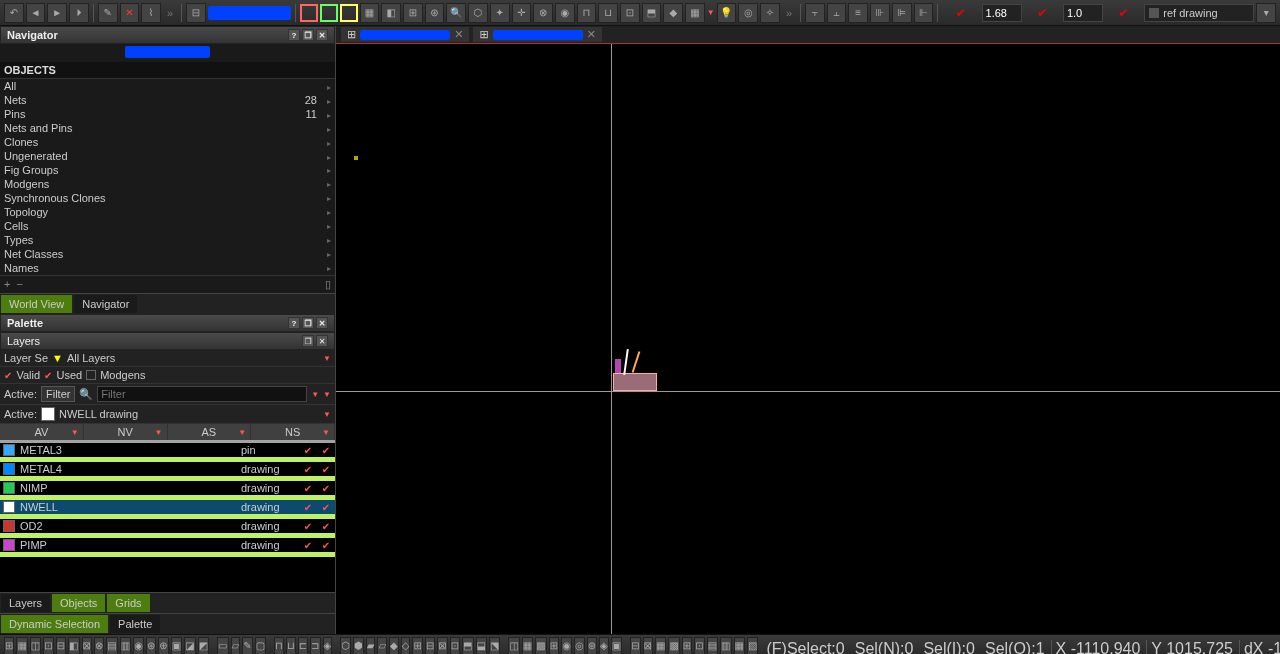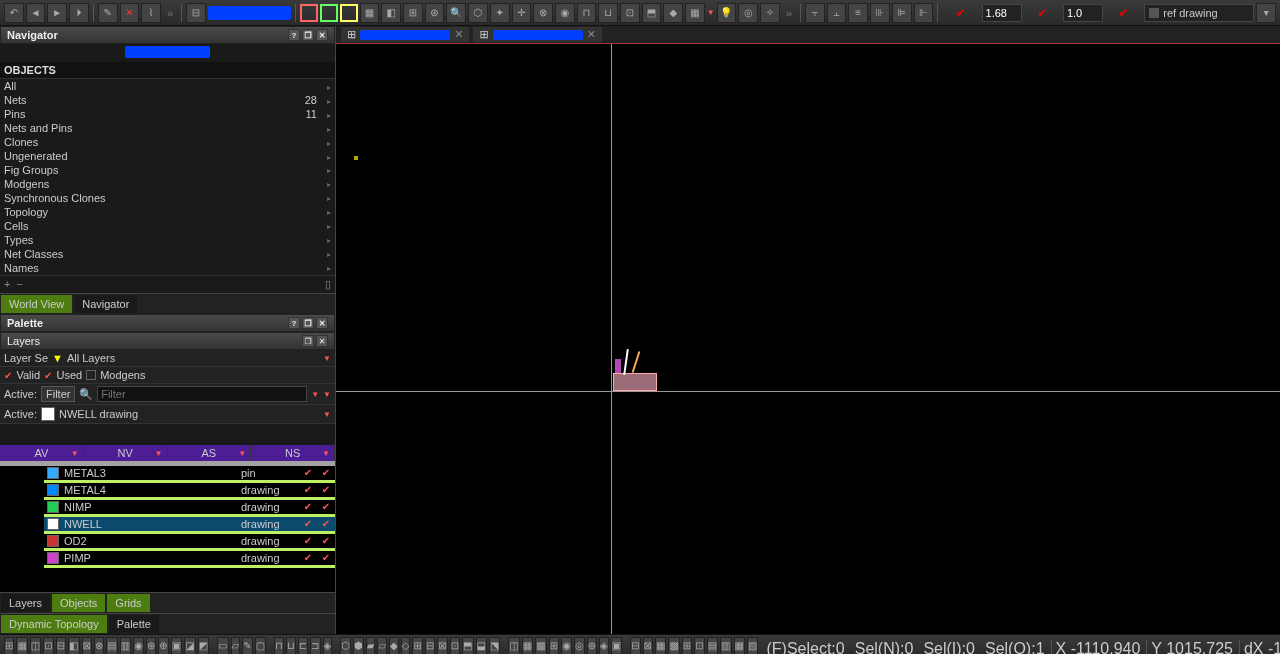--- a/index.html
+++ b/index.html
@@ -40,31 +40,31 @@
 
 .palette-section { display: flex; flex-direction: column; flex: 1; min-height: 0; }
 .filter-row { display: flex; align-items: center; padding: 2px 4px; gap: 4px; background: #222; border-bottom: 1px solid #333; font-size: 11px; }
 .filter-row label { color: #ccc; }
 .filter-input { flex: 1; background: #111; border: 1px solid #444; color: #ccc; padding: 1px 3px; font-size: 11px; height: 16px; }
 .filter-select { background: #111; border: 1px solid #444; color: #ccc; font-size: 11px; height: 16px; }
 .check-sym { color: #f55; font-size: 10px; }
 .yellow-funnel { color: #ff0; }
 .color-swatch { width: 14px; height: 14px; background: #fff; border: 1px solid #666; display: inline-block; }
 
-.vis-row { display: flex; background: #4c1d95; border-bottom: 5px solid #a3a3a3; margin-top: 21px; }
+.vis-row { display: flex; background: #404040; border-bottom: 3px solid #a3a3a3; }
 .vis-cell { flex: 1; text-align: center; padding: 2px; border-right: 1px solid #333; position: relative; }
 .vis-cell .dd { color: #f55; font-size: 8px; position: absolute; right: 4px; top: 4px; }
 
 .layer-head-row { display: flex; background: #333; border-bottom: 1px solid #222; font-size: 10px; }
 .lh-layer { flex: 1; text-align: center; padding: 2px; border-right: 1px solid #222; }
 .lh-purpose { width: 60px; text-align: center; padding: 2px; border-right: 1px solid #222; }
 .lh-vs { width: 18px; text-align: center; padding: 2px; border-right: 1px solid #222; }
 
 .layer-list { overflow-y: auto; flex: 1; background: #000; }
-.layer-row { display: flex; align-items: flex-start; font-size: 11px; border-bottom: 3px solid #bef264; margin-left: 44px; }
+.layer-row { display: flex; align-items: center; font-size: 11px; border-bottom: 5px solid #bef264; }
 .layer-row.selected { background: #0c4a6e; }
 .layer-swatch { width: 12px; height: 12px; border: 1px solid #666; margin: 1px 3px; }
 .layer-name { flex: 1; padding: 1px 2px; }
 .layer-purpose { width: 60px; padding: 1px 2px; }
 .layer-chk { width: 18px; text-align: center; }
 .layer-chk .cm { color: #f55; font-size: 10px; }
 
 
 .canvas-area { flex: 1; position: relative; background: #000; }
 .canvas-tabs { height: 18px; background: #222; display: flex; align-items: center; gap: 2px; padding: 0 4px; border-bottom: 1px solid #a33; }
@@ -339,21 +339,21 @@
     <div class="layer-chk"><span class="cm">✔</span></div>
           </div>
         </div>
 
       <div class="small-tabs">
         <div class="small-tab active">Layers</div>
         <div class="small-tab">Objects</div>
         <div class="small-tab">Grids</div>
       </div>
       <div class="small-tabs">
-        <div class="small-tab">Dynamic Topology</div>
+        <div class="small-tab">Dynamic Selection</div>
         <div class="small-tab active">Palette</div>
       </div>
     </div>
   </div>
 
   <div class="canvas-area">
     <div class="canvas-tabs">
       <div class="canvas-tab">
         <span>⊞</span>
         <div class="redact"></div>

